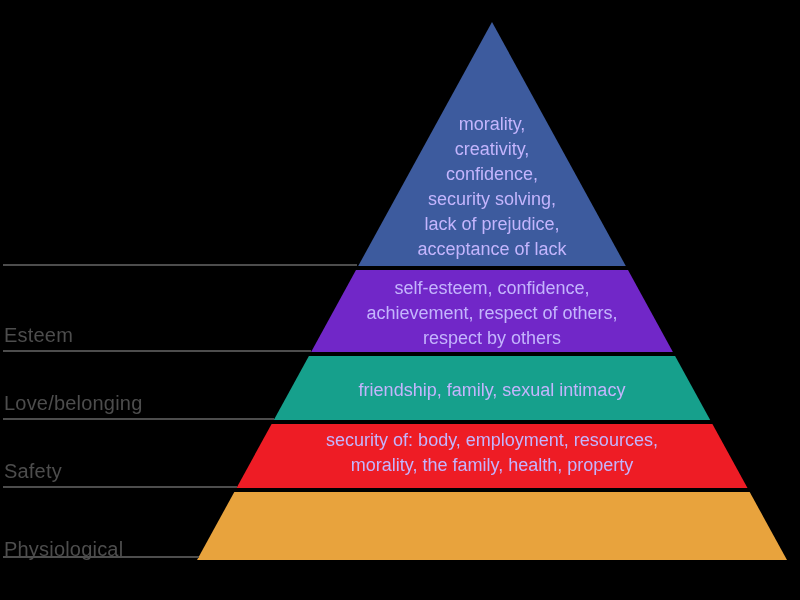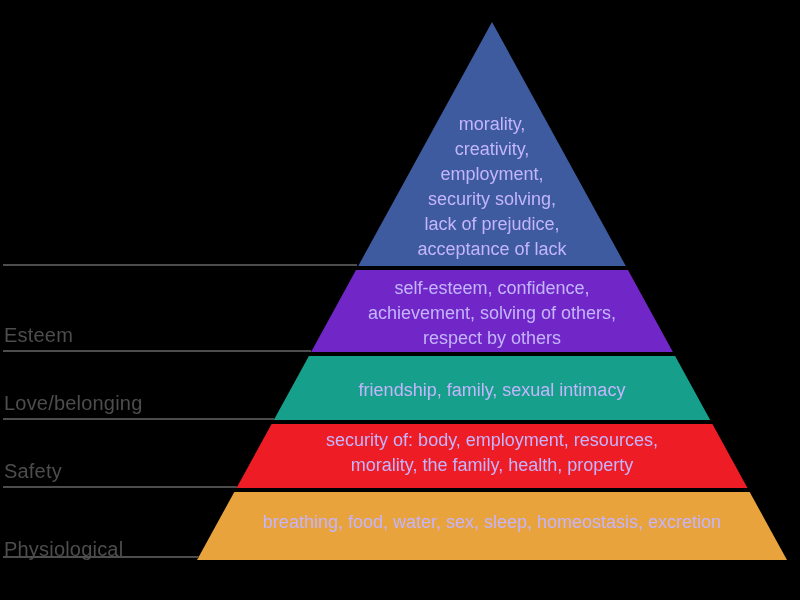--- a/index.html
+++ b/index.html
@@ -70,38 +70,35 @@
 
   <div class="side-label" style="top:460px;text-align:right;">Safety</div>
   <div class="side-line" style="top:486px;width:234px;"></div>
 
   <div class="side-label" style="top:530px;margin-top:8px;">Physiological</div>
   <div class="side-line" style="top:556px;width:196px;"></div>
 
   <div class="band-text" style="top:112px;left:332px;width:320px;">
     <div>morality,</div>
     <div>creativity,</div>
-    <div>employment,</div>
+    <div>confidence,</div>
     <div>security solving,</div>
     <div>lack of prejudice,</div>
     <div>acceptance of lack</div>
   </div>
 
   <div class="band-text" style="top:276px;left:312px;width:360px;">
     <div>self-esteem, confidence,</div>
-    <div>achievement, solving of others,</div>
+    <div>achievement, respect of others,</div>
     <div>respect by others</div>
   </div>
 
   <div class="band-text" style="top:378px;left:292px;width:400px;">
     <div>friendship, family, sexual intimacy</div>
   </div>
 
   <div class="band-text" style="top:428px;left:262px;width:460px;">
     <div>security of: body, employment, resources,</div>
     <div>morality, the family, health, property</div>
   </div>
 
-  <div class="band-text" style="top:510px;left:212px;width:560px;">
-    <div>breathing, food, water, sex, sleep, homeostasis, excretion</div>
-  </div>
 
 </div>
 
 </body></html>

